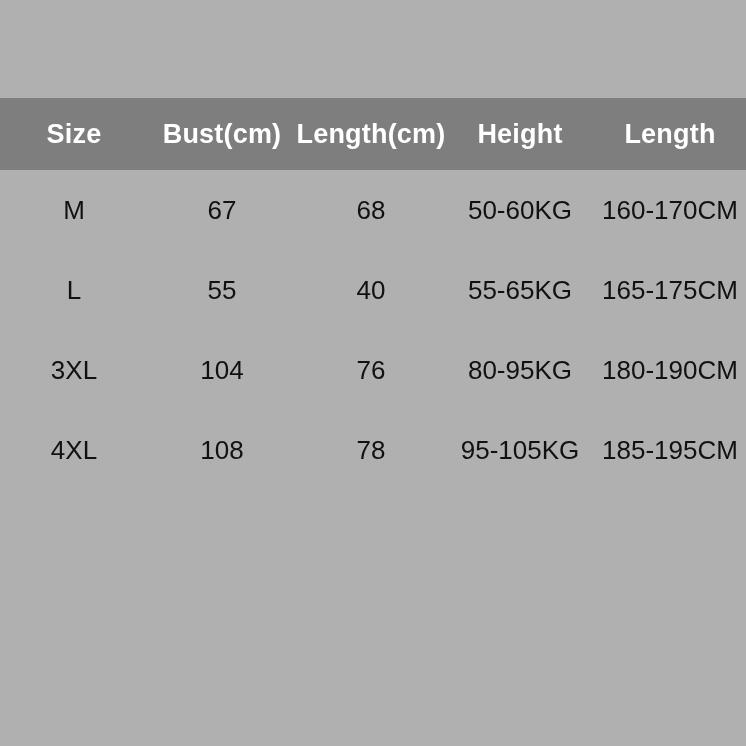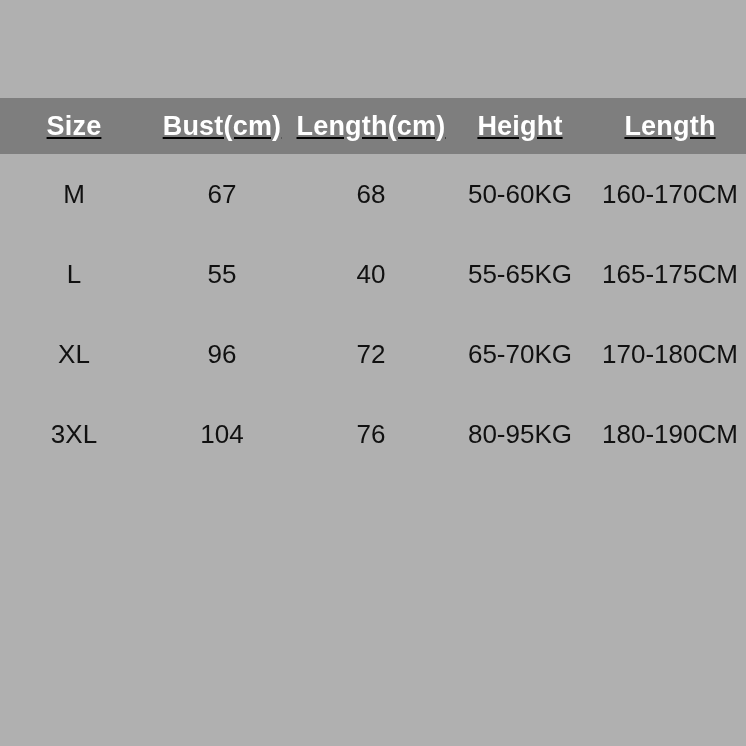--- a/index.html
+++ b/index.html
@@ -27,22 +27,21 @@
     border-collapse: collapse;
     table-layout: fixed;
   }
   #size-table th, #size-table td {
     text-align: center;
     vertical-align: middle;
     padding: 0;
     border: none;
   }
   thead tr {
-    height: 56px;
-    text-decoration: underline;
+    height: 72px;
   }
   thead th {
     background: #7e7e7e;
     color: #ffffff;
     font-size: 27px;
     font-weight: bold;
     letter-spacing: 0.2px;
   }
   tbody tr {
     height: 80px;
@@ -82,28 +81,28 @@
         <td class="col-height">160-170CM</td>
       </tr>
       <tr>
         <td class="col-size">L</td>
         <td class="col-bust">55</td>
         <td class="col-length">40</td>
         <td class="col-weight">55-65KG</td>
         <td class="col-height">165-175CM</td>
       </tr>
       <tr>
-        <td class="col-size">XL</td>
-        <td class="col-bust">96</td>
-        <td class="col-length">72</td>
-        <td class="col-weight">65-70KG</td>
-        <td class="col-height">170-180CM</td>
-      </tr>
-      <tr>
         <td class="col-size">3XL</td>
         <td class="col-bust">104</td>
         <td class="col-length">76</td>
         <td class="col-weight">80-95KG</td>
         <td class="col-height">180-190CM</td>
       </tr>
+      <tr>
+        <td class="col-size">4XL</td>
+        <td class="col-bust">108</td>
+        <td class="col-length">78</td>
+        <td class="col-weight">95-105KG</td>
+        <td class="col-height">185-195CM</td>
+      </tr>
     </tbody>
   </table>
 </div>
 
 </body></html>

